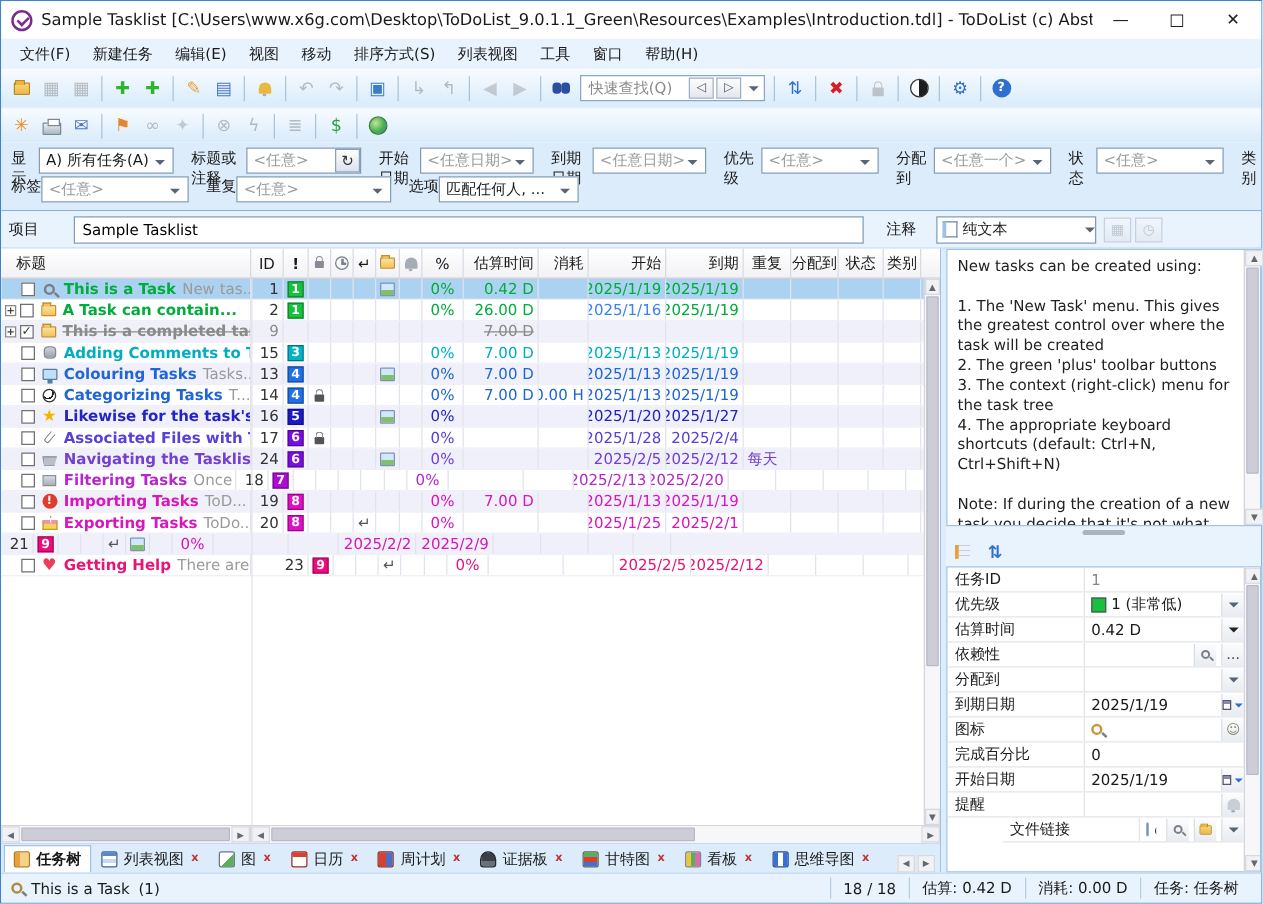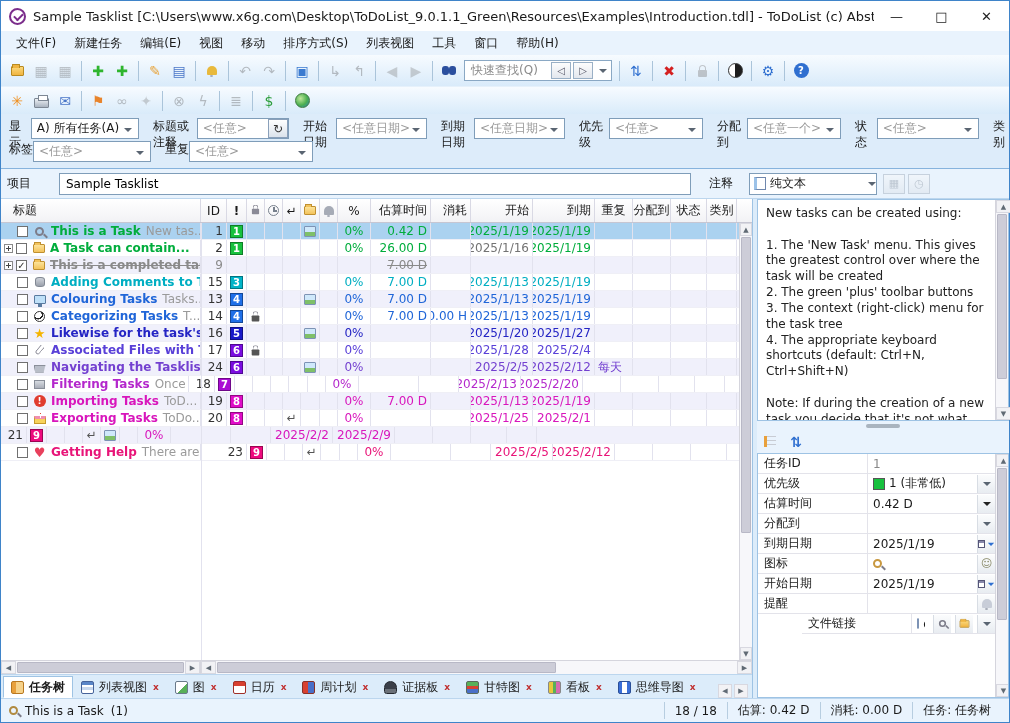--- a/index.html
+++ b/index.html
@@ -343,20 +343,27 @@
             <span class="arrow-dn"></span>
           </div>
         </div>
         <div class="fitem">
           <div class="flabel">重复</div>
           <div class="fcombo" style="width: 124px;">
             <span class="fval muted">&lt;任意&gt;</span>
             <span class="arrow-dn"></span>
           </div>
         </div>
+        <div class="fitem">
+          <div class="flabel">选项</div>
+          <div class="fcombo" style="width: 112px;">
+            <span class="fval">匹配任何人, ...</span>
+            <span class="arrow-dn"></span>
+          </div>
+        </div>
       </div>
   </div>
 
   <div class="projbar">
     <span class="projlabel">项目</span>
     <input class="projinput" readonly="" value="Sample Tasklist" style="">
     <span class="cmlabel">注释</span>
     <span class="cmcombo">
       <span class="gnote"></span>
       <span class="fval">纯文本</span>
@@ -443,21 +450,21 @@
                 <span class="pribadge" style="background: rgb(23, 193, 62);">1</span>
               </div>
               <div class="tcell c" style="width: 18px; flex: 0 0 auto;"></div>
               <div class="tcell c" style="width: 18px; flex: 0 0 auto;"></div>
               <div class="tcell c" style="width: 18px; flex: 0 0 auto;"></div>
               <div class="tcell c" style="width: 19px; flex: 0 0 auto;"></div>
               <div class="tcell c" style="width: 18px; flex: 0 0 auto;"></div>
               <div class="tcell c" style="width: 33px; flex: 0 0 auto; color: rgb(0, 173, 60);">0%</div>
               <div class="tcell r" style="width: 60px; flex: 0 0 auto; color: rgb(0, 173, 60);">26.00 D</div>
               <div class="tcell r" style="width: 40px; flex: 0 0 auto;"></div>
-              <div class="tcell r" style="width: 62px; flex: 0 0 auto; color: #737373;">2025/1/16</div>
+              <div class="tcell r" style="width: 62px; flex: 0 0 auto; color: #3b82f6;">2025/1/16</div>
               <div class="tcell r" style="width: 62px; flex: 0 0 auto; color: rgb(0, 173, 60);">2025/1/19</div>
               <div class="tcell" style="width: 38px; flex: 0 0 auto;"></div>
               <div class="tcell" style="width: 38px; flex: 0 0 auto;"></div>
               <div class="tcell" style="width: 36px; flex: 0 0 auto;"></div>
               <div class="tcell" style="width: 30px; flex: 0 0 auto;"></div>
             </div>
             <div class="trow lav done">
               <div class="tcell" style="width: 200px; flex: 0 0 auto;">
                 <span class="expbox"></span>
                 <span class="chk">✓</span>
@@ -936,20 +943,31 @@
             <div class="alabel">估算时间</div>
             <div class="aval" style="padding-right: 0px;">
               <span class="txt">0.42 D</span>
               <span style="flex: 1 1 0%;"></span>
               <span class="abtn">
                 <span class="arrow-dn" style="border-top-color: rgb(34, 34, 34);"></span>
               </span>
             </div>
           </div>
           <div class="arow" style="margin-right: 13px;">
+            <div class="alabel">依赖性</div>
+            <div class="aval" style="padding-right: 0px;">
+              <span class="txt"></span>
+              <span style="flex: 1 1 0%;"></span>
+              <span class="abtn">
+                <span class="gsearch" style="transform: scale(0.8);"></span>
+              </span>
+              <span class="abtn">…</span>
+            </div>
+          </div>
+          <div class="arow" style="margin-right: 13px;">
             <div class="alabel">分配到</div>
             <div class="aval" style="padding-right: 0px;">
               <span class="txt"></span>
               <span style="flex: 1 1 0%;"></span>
               <span class="abtn">
                 <span class="arrow-dn"></span>
               </span>
             </div>
           </div>
           <div class="arow" style="margin-right: 13px;">
@@ -963,20 +981,27 @@
               </span>
             </div>
           </div>
           <div class="arow" style="margin-right: 13px;">
             <div class="alabel">图标</div>
             <div class="aval" style="padding-right: 0px;">
               <span class="gsearch" style="border-color: rgb(200, 152, 64);"></span>
               <span class="txt"></span>
               <span style="flex: 1 1 0%;"></span>
               <span class="abtn" style="color: rgb(136, 136, 102);">☺</span>
+            </div>
+          </div>
+          <div class="arow" style="margin-right: 13px;">
+            <div class="alabel">完成百分比</div>
+            <div class="aval" style="padding-right: 0px;">
+              <span class="txt">0</span>
+              <span style="flex: 1 1 0%;"></span>
             </div>
           </div>
           <div class="arow" style="margin-right: 13px;">
             <div class="alabel">开始日期</div>
             <div class="aval" style="padding-right: 0px;">
               <span class="txt">2025/1/19</span>
               <span style="flex: 1 1 0%;"></span>
               <span class="abtn">
                 <span style="width: 9px; height: 8px; border: 1px solid rgb(85, 85, 119); background: linear-gradient(rgb(136, 136, 170) 2px, rgb(255, 255, 255) 2px); display: inline-block; margin-right: 2px;"></span>
                 <span class="arrow-dn" style="border-top-color: rgb(47, 111, 208); transform: scale(0.8);"></span>

